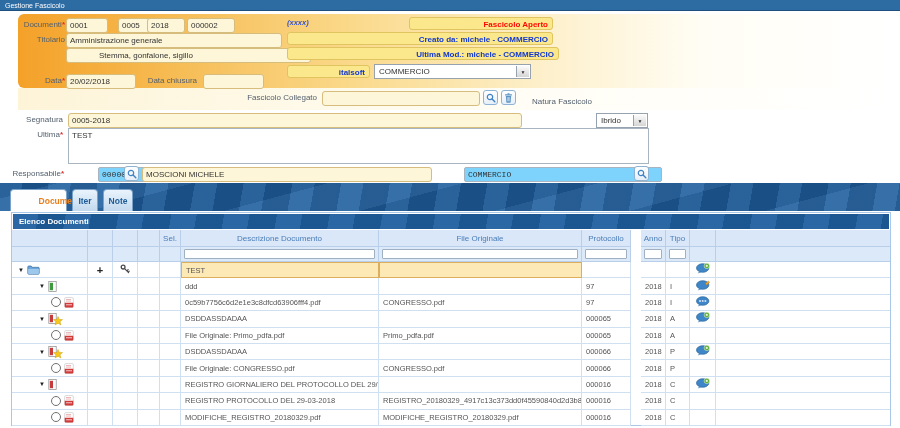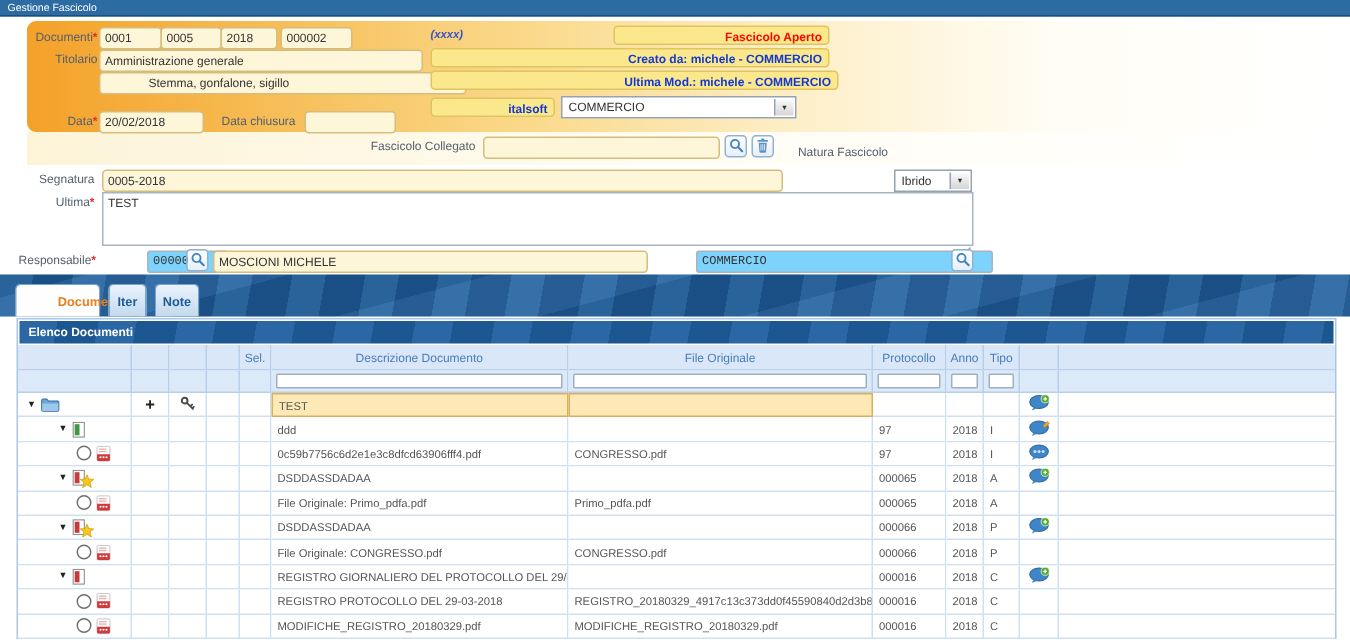--- a/index.html
+++ b/index.html
@@ -48,21 +48,21 @@
      background-image:repeating-linear-gradient(100deg,rgba(255,255,255,.05) 0 25px,rgba(0,0,0,.09) 25px 52px);
      color:#fff;font-size:8px;font-weight:bold;line-height:15px;padding-left:6px;}
   .trow{display:flex;align-items:stretch;}
   .cell{border-right:1px solid #cfe0f2;border-bottom:1px solid #cfe0f2;box-sizing:border-box;
         font-size:7.5px;color:#555;display:flex;align-items:center;overflow:hidden;white-space:nowrap;}
   .hrow .cell{background:#d9e7f8;border-color:#b9cfe9;color:#4a7db8;font-size:8px;justify-content:center;height:17px;}
   .frow .cell{background:#dce9f9;border-color:#b9cfe9;height:15px;justify-content:center;}
   .drow .cell{background:#fff;height:16.4px;}
   .c-tree{width:76px;} .c-s1{width:25px;justify-content:center;} .c-s2{width:25px;justify-content:center;}
   .c-s3{width:22px;} .c-sel{width:21px;} .c-desc{width:198px;} .c-file{width:203px;}
-  .c-prot{width:49px;} .c-anno{width:25px;} .c-tipo{width:24px;} .c-act{width:26px;justify-content:center;}
+  .c-prot{width:49px;} .c-anno{width:25px;margin-left:10px;} .c-tipo{width:24px;} .c-act{width:26px;justify-content:center;}
   .c-fill{flex:1;border-right:none;}
   .c-desc.txt,.c-file.txt,.c-prot.txt,.c-anno.txt,.c-tipo.txt{padding-left:4px;justify-content:flex-start;}
   .hl{background:#fce9b5 !important;border:1px solid #dcaf5e !important;}
   .finput{width:calc(100% - 6px);height:10px;border:1px solid #9fb0c2;border-radius:1px;font-size:7px;padding:0 2px;box-sizing:border-box;background:#fff;}
   .caret{font-size:6px;color:#222;margin-right:3px;}
   .radio{width:8px;height:8px;border:1px solid #707070;border-radius:50%;background:#fff;margin-right:3px;flex:none;}
   .plus{font-size:11px;font-weight:bold;color:#222;line-height:10px;}
   .nodeicon{display:inline-flex;align-items:center;}
   .starov{margin-left:-4px;margin-top:5px;}
 </style>
@@ -72,21 +72,21 @@
 <div class="abs topbar">
   <span>Gestione Fascicolo</span>
 </div>
 
 <div class="abs hpanel"></div>
 <div class="abs hstrip"></div>
 
 <div class="abs flabel" style="left:2px;top:20px;width:63px;">
   <span>Documenti</span><span class="star">*</span></div>
 <input class="abs yinput" style="left: 66px; top: 18px; width: 34px;" value="0001">
-<input class="abs yinput" style="left: 107px; top: 18px; width: 33px;" value="0005">
+<input class="abs yinput" style="left: 118px; top: 18px; width: 33px;" value="0005">
 <input class="abs yinput" style="left: 147px; top: 18px; width: 30px;" value="2018">
 <input class="abs yinput" style="left: 187px; top: 18px; width: 40px;" value="000002">
 <div class="abs xxxx" style="left:287px;top:18px;">(xxxx)</div>
 <div class="abs ybox red" style="left:409px;top:17px;width:144px;">Fascicolo Aperto</div>
 
 <div class="abs flabel" style="left:2px;top:35px;width:63px;">Titolario</div>
 <input class="abs yinput" style="left: 66px; top: 33px; width: 208px;" value="Amministrazione generale">
 <div class="abs ybox blue" style="left:287px;top:32px;width:266px;">Creato da: michele - COMMERCIO</div>
 
 <input class="abs yinput" style="left: 66px; top: 48px; width: 208px; padding-left: 32px;" value="Stemma, gonfalone, sigillo">

